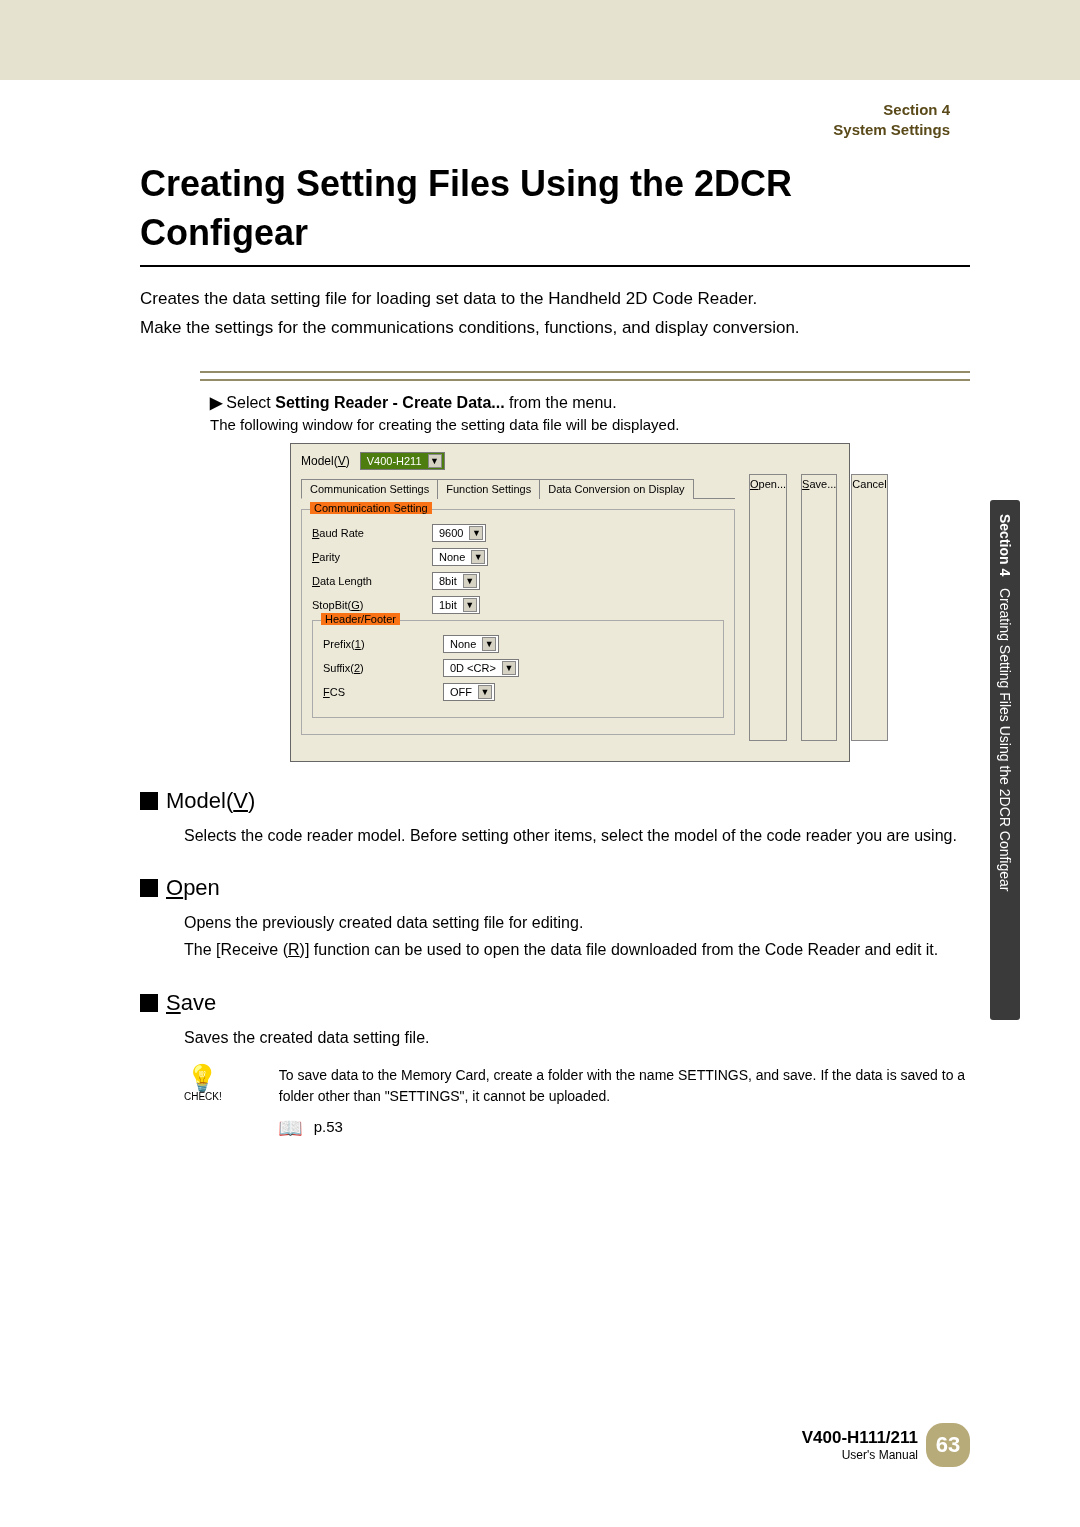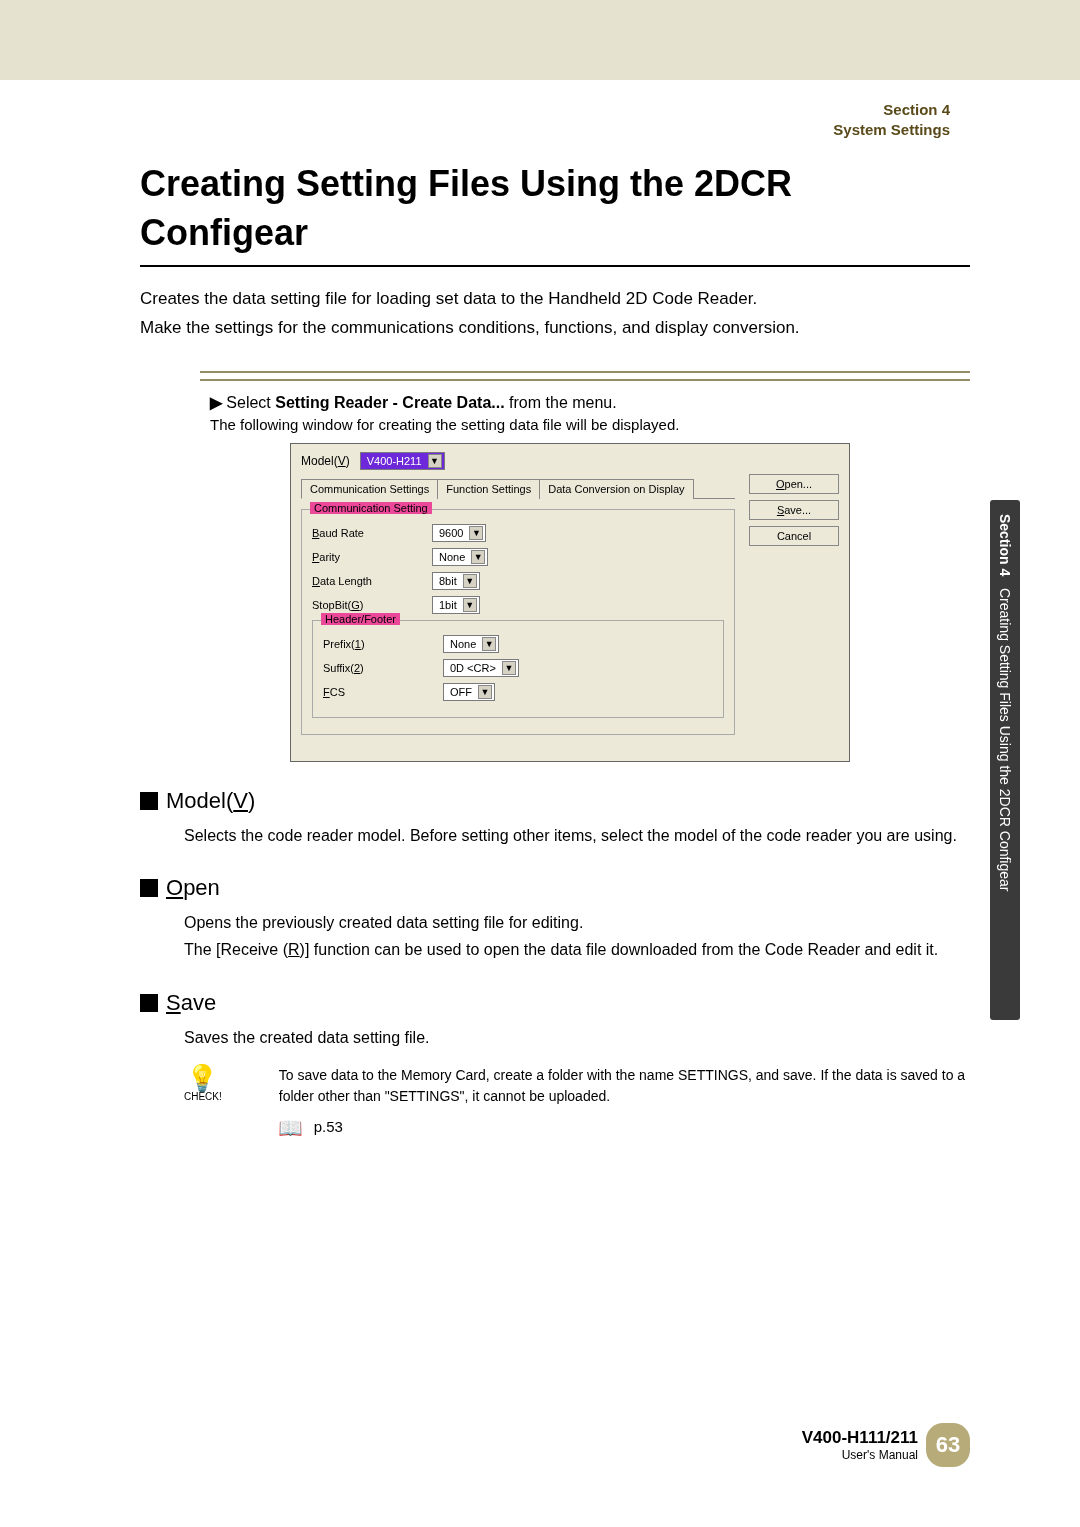--- a/index.html
+++ b/index.html
@@ -95,21 +95,21 @@
     padding: 8px 10px 20px 10px;
     display: flex;
     gap: 14px;
   }
   .dialog-left { flex: 1; }
   .model-row { display: flex; align-items: center; gap: 10px; margin-bottom: 8px; }
   .combo {
     display: inline-flex;
     align-items: center;
     border: 1px solid #7a7a7a;
-    background: #6d28d9;
+    background: #4d7c0f;
     color: #fff;
     height: 18px;
     padding: 0 2px 0 6px;
     font-size: 11px;
   }
   .combo.white { background: #fff; color: #000; justify-content: space-between; }
   .combo .caret {
     width: 14px; height: 14px;
     background: #d6d3c4;
     border: 1px solid #888;
@@ -137,36 +137,36 @@
   .tab.active { background: #ece9d8; border-bottom: 1px solid #ece9d8; }
   .group {
     border: 1px solid #aaa;
     padding: 8px 10px 10px 10px;
     margin-bottom: 6px;
     position: relative;
   }
   .group-title {
     position: absolute;
     top: -8px; left: 8px;
-    background: #ec4899;
+    background: #f97316;
     padding: 0 4px;
     font-size: 11px;
   }
   .form-row {
     display: flex;
     align-items: center;
     margin: 6px 0;
     gap: 20px;
   }
   .form-row label { width: 100px; font-size: 11px; }
   .dialog-right {
     width: 90px;
     display: flex;
-    flex-direction: column;
-    gap: 6px;
+    flex-direction: row;
+    gap: 14px;
     padding-top: 22px;
   }
   .dlg-btn {
     border: 1px solid #888;
     background: #ece9d8;
     padding: 3px 0;
     text-align: center;
     font-size: 11px;
   }
   .underline { text-decoration: underline; }

